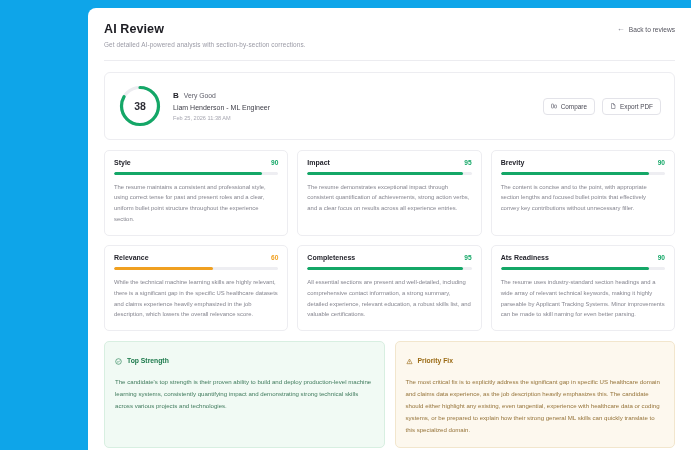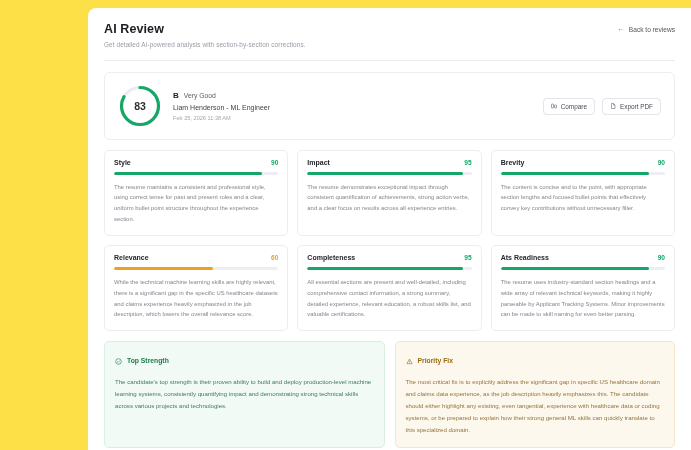--- a/index.html
+++ b/index.html
@@ -2,21 +2,21 @@
 <html><head>
 <meta charset="utf-8">
 <style>
   * { box-sizing: border-box; margin: 0; padding: 0; }
   html, body {
     width: 691px; height: 450px;
     background: #f4f4f6;
     font-family: "Liberation Sans", sans-serif;
     overflow: hidden;
   }
-  .page { width: 691px; height: 450px; position: relative; background: #fde047; }
+  .page { width: 691px; height: 450px; position: relative; background: #0ea5e9; }
 
   .sheet {
     position: absolute; left: 88px; top: 8px;
     width: 603px; min-height: 442px;
     background: #ffffff;
     border-radius: 8px 0 0 0;
     padding: 14px 16px 0 16px;
   }
 
   
@@ -104,21 +104,21 @@
 
     <div class="divider"></div>
 
     <div class="score-card">
       <div class="score-left">
         <div class="ring">
           <svg width="44" height="44" viewBox="0 0 44 44" aria-hidden="true">
             <circle cx="22" cy="22" r="18.5" fill="none" stroke="#ececf0" stroke-width="3.2"></circle>
             <circle id="ring-arc" cx="22" cy="22" r="18.5" fill="none" stroke="#14a767" stroke-width="3.2" stroke-linecap="round" stroke-dasharray="116.24" stroke-dashoffset="19.76"></circle>
           </svg>
-          <div class="num">83</div>
+          <div class="num">38</div>
         </div>
         <div>
           <div class="grade-row">
             <span class="grade">B</span>
             <span class="grade-label">Very Good</span>
           </div>
           <div class="cand">Liam Henderson - ML Engineer</div>
           <div class="stamp">Feb 25, 2026 11:38 AM</div>
         </div>
       </div>

